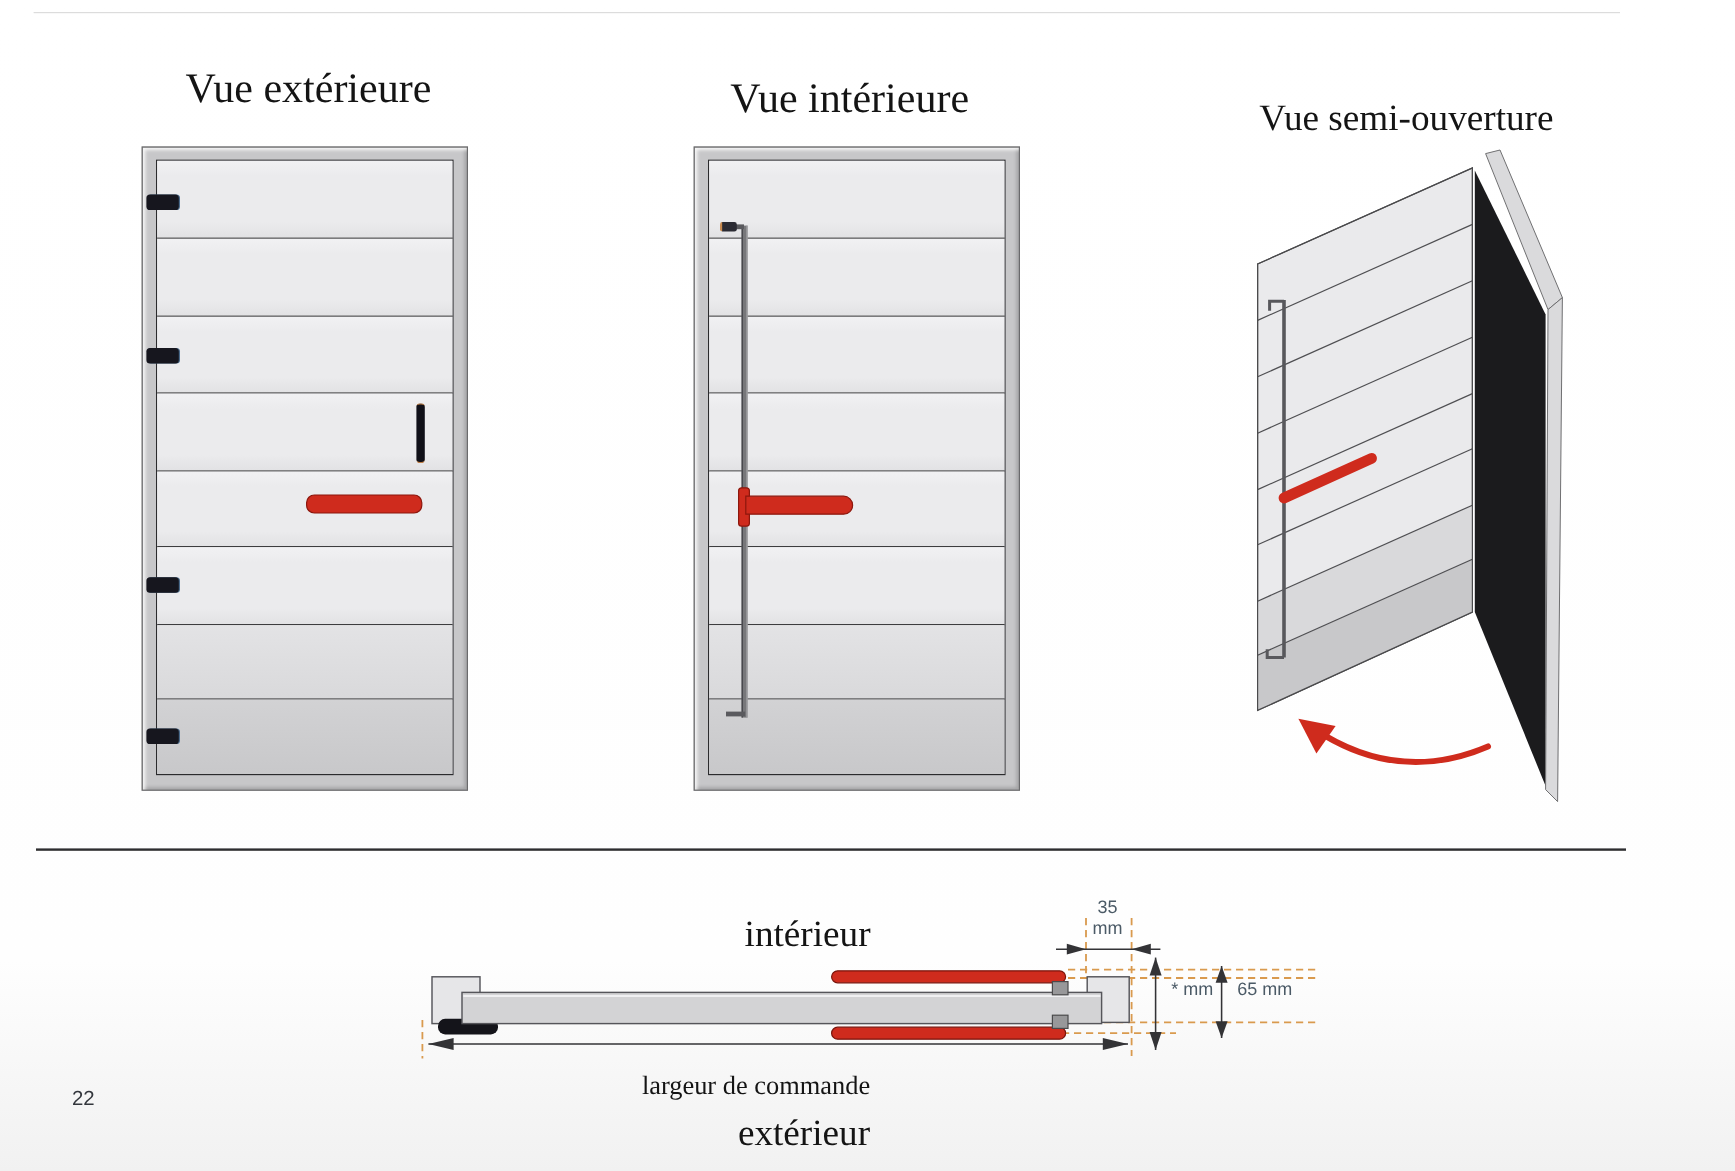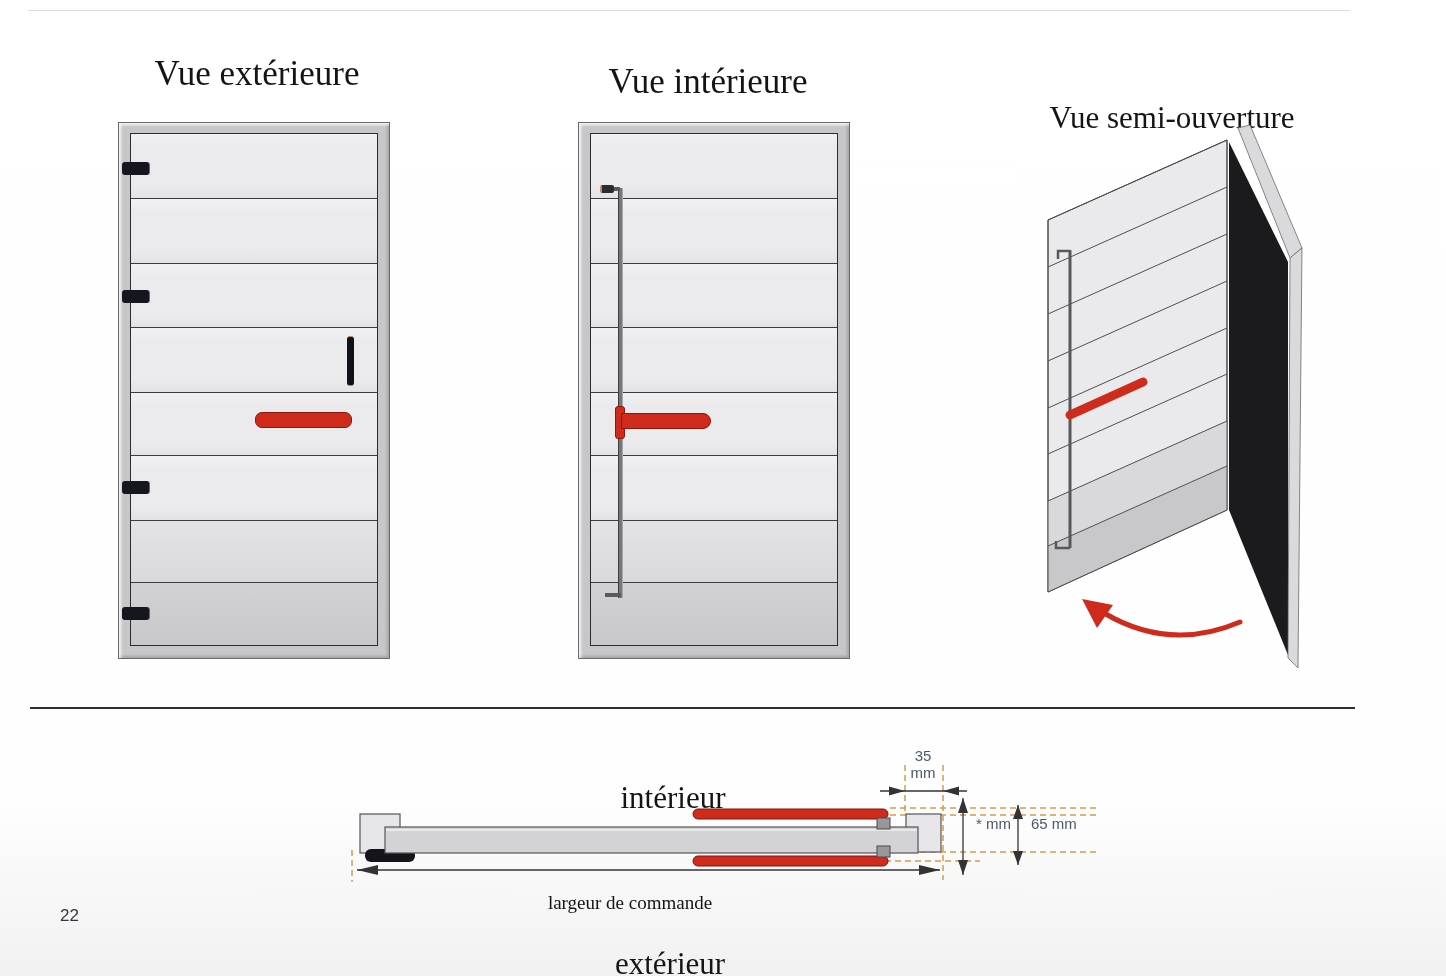--- a/index.html
+++ b/index.html
@@ -3,23 +3,23 @@
 <meta charset="utf-8">
 <style>
   html,body{margin:0;padding:0;}
   .stage{
     position:relative;width:1446px;height:976px;overflow:hidden;
     background:linear-gradient(180deg,#ffffff 0%,#fefefe 82%,#f1f1f1 100%);
     font-family:"Liberation Serif","DejaVu Serif",serif;color:#1a1a1a;
   }
   .title{position:absolute;transform:translateX(-50%);white-space:nowrap;color:#141414;}
   .t-big{font-size:35px;}
-  .t-med{font-size:31px;margin-top:20px;}
+  .t-med{font-size:31px;}
   .t-bold{font-weight:normal;}
-  .t-small{font-size:19px;}
+  .t-small{font-size:22px;}
   .pagenum{position:absolute;font-family:"Liberation Sans",sans-serif;font-size:17px;color:#33363c;}
   .hr-line{position:absolute;background:#2e2e30;}
   .hr-faint{position:absolute;background:#dcdcdc;}
 
   
   .door{position:absolute;width:272px;height:537px;}
   .door-frame{position:absolute;inset:0;background:var(--frame-gray);border:1px solid #6a6a6c;
     box-shadow:inset 2px 2px 3px rgba(255,255,255,.85), inset -2px -2px 3px rgba(0,0,0,.18);}
   .door-panels{position:absolute;left:12px;top:11px;right:12px;bottom:13px;border:1px solid #2b2b2d;
     display:flex;flex-direction:column;background:var(--panel-light);}

